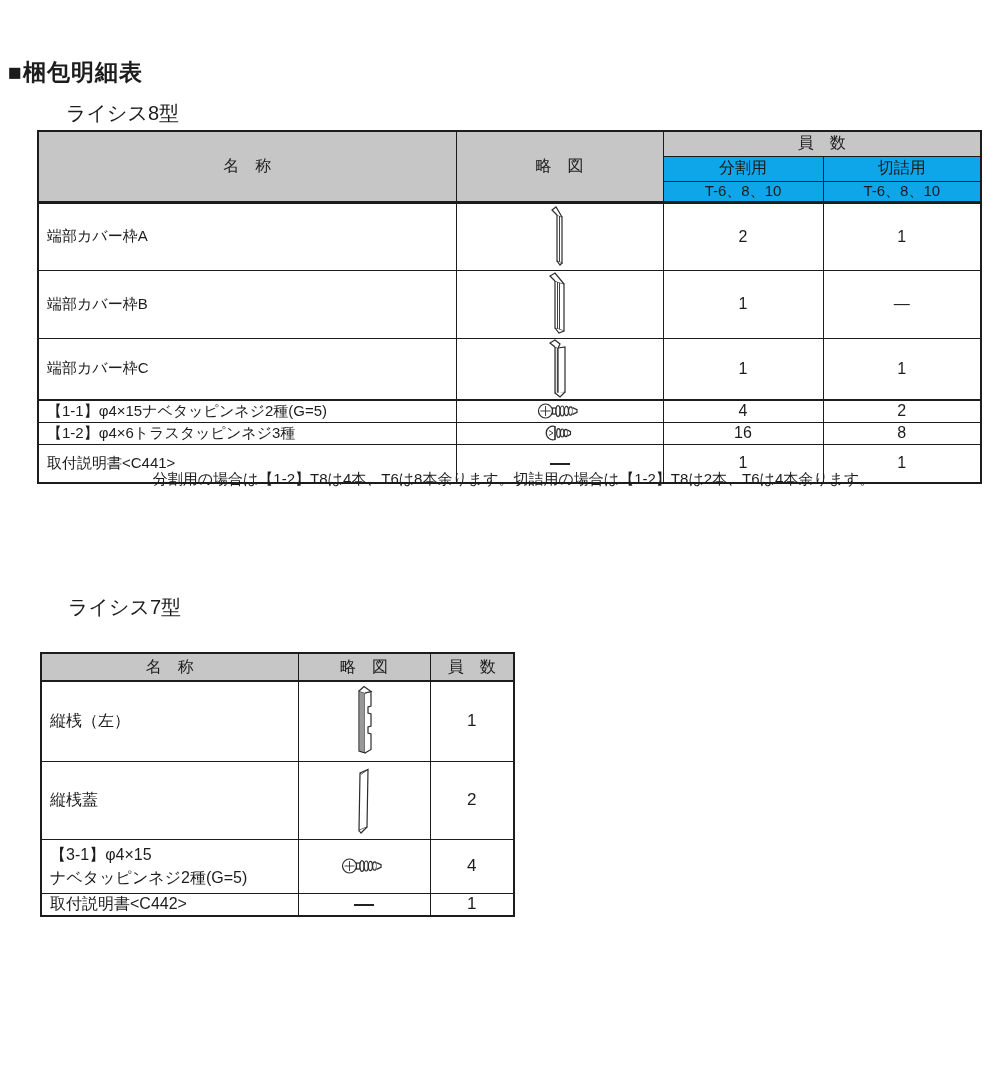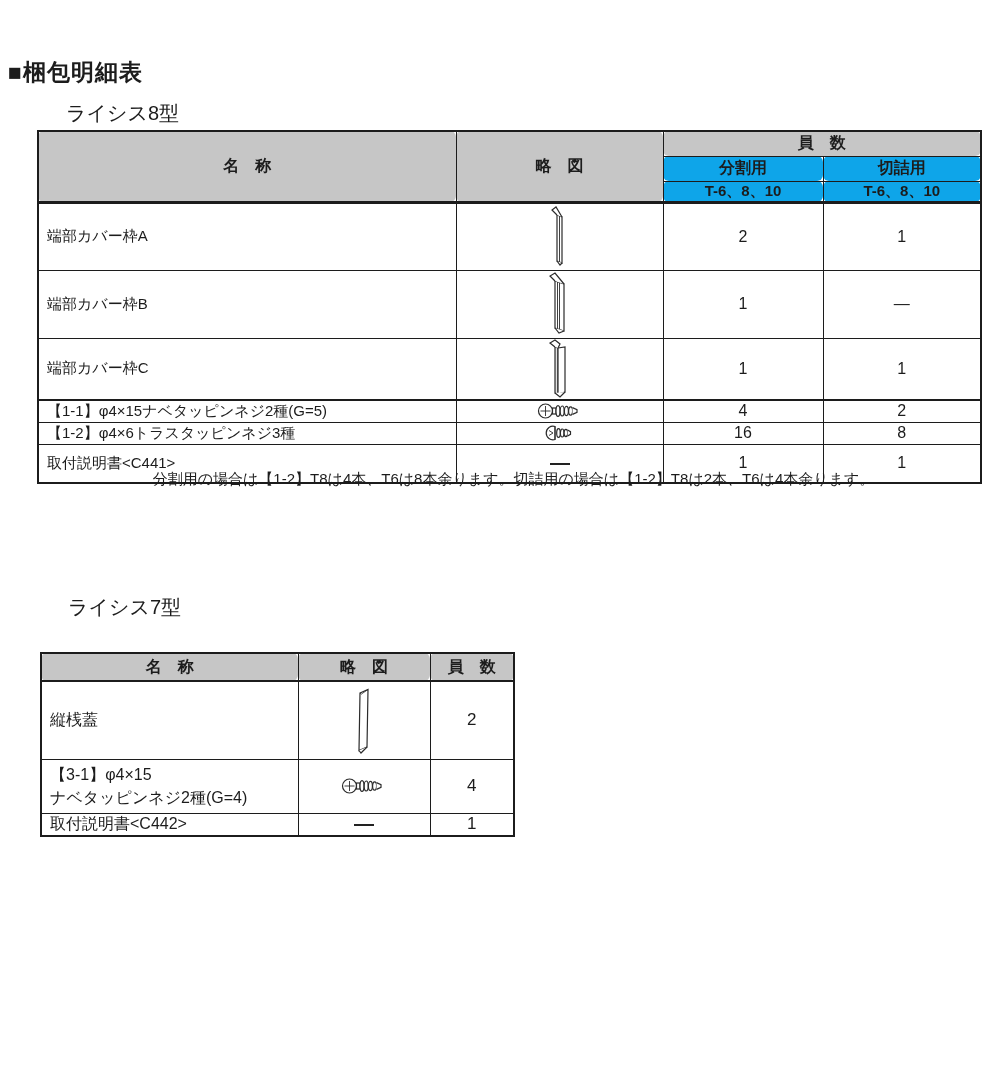--- a/index.html
+++ b/index.html
@@ -12,21 +12,21 @@
   .page-title {
     position: absolute; left: 8px; top: 57px;
     font-size: 23px; font-weight: bold; letter-spacing: 1px;
   }
   .tbl-label { position: absolute; font-size: 20px; }
   .lbl-8 { left: 66px; top: 100px; }
   .lbl-7 { left: 68px; top: 594px; }
 
   table { border-collapse: collapse; table-layout: fixed; position: absolute; background: #fff; }
   td, th { border: 1px solid #1c1c1c; vertical-align: middle; overflow: hidden; }
-  th { background: #c6c6c6; font-weight: bold; font-size: 16px; text-align: center; border-radius: 6px; }
+  th { background: #c6c6c6; font-weight: normal; font-size: 16px; text-align: center; }
 
   .t8 { left: 37px; top: 130px; width: 943px; border: 2px solid #1c1c1c; }
   .t7 { left: 40px; top: 652px; width: 473px; border: 2px solid #1c1c1c; }
 
   .t8 .h2 th, .t8 .h3 th { background: #0ea5e9; }
   .t8 .h3 th { font-size: 15px; }
   .hdr-bottom { border-bottom: 3px solid #1c1c1c !important; }
   .thick-bottom { border-bottom: 2px solid #1c1c1c !important; }
 
   .name-cell { text-align: left; padding-left: 8px; font-size: 15px; }
@@ -182,39 +182,53 @@
       <col style="width:84px">
     </colgroup>
   <tbody>
       <tr style="height:28px">
     <th class="thick-bottom">名　称</th>
     <th class="thick-bottom">略　図</th>
     <th class="thick-bottom">員　数</th>
   </tr>
 
 
+  <tr style="height:80px">
+    <td class="name-cell">縦桟（左）</td>
+    <td class="diag-cell">
+      <span class="icon-wrap">
+        <svg width="34" height="72" viewBox="0 0 34 72" fill="none" stroke="#2b2b2b" stroke-width="1.2">
+          <path d="M12 6 L18 8 L18 68 L12 66 Z" fill="#e2e2e2"></path>
+          <path d="M14 6.7 L14 66.8 M16 7.3 L16 67.4" stroke-width="0.8"></path>
+          <path d="M18 8 L24 6.5 L24 21 L21 22 L21 28 L24 29 L24 41 L21 42 L21 48 L24 49 L24 64.5 L18 68" fill="#ffffff"></path>
+          <path d="M12 6 L17 1.5 L24 6.5 L18 8" fill="#ffffff"></path>
+        </svg>
+      </span>
+    </td>
+    <td class="num-cell">1</td>
+  </tr>
 
   <tr style="height:78px">
     <td class="name-cell">縦桟蓋</td>
     <td class="diag-cell">
       <span class="icon-wrap">
         <svg width="26" height="72" viewBox="0 0 26 72" fill="none" stroke="#2b2b2b" stroke-width="1.2">
           <path d="M9 9 L17 5.5 L16 63 L8 66.5 Z" fill="#ffffff"></path>
           <path d="M8 66.5 L10 69 L16 63" fill="#ffffff"></path>
           <path d="M9 9 L10.2 10.2 L17 5.5" stroke-width="0.8"></path>
         </svg>
       </span>
     </td>
     <td class="num-cell">2</td>
   </tr>
 
   <tr style="height:54px">
     <td class="name-cell two-line">
       <span>【3-1】φ4×15</span>
-      <span>ナベタッピンネジ2種(G=4)</span>
+      <span>ナベタッピンネジ2種(G=5)</span>
     </td>
     <td class="diag-cell">
       <span class="icon-wrap">
         <svg width="46" height="18" viewBox="0 0 46 18" fill="none" stroke="#2b2b2b" stroke-width="1.2">
           <circle cx="8.5" cy="9" r="7" fill="#ffffff"></circle>
           <path d="M8.5 4 V14 M3.5 9 H13.5" stroke-width="0.9"></path>
           <rect x="15.5" y="6" width="3.5" height="6" fill="#ffffff"></rect>
           <ellipse cx="21" cy="9" rx="2" ry="5.4" fill="#ffffff"></ellipse>
           <ellipse cx="25.2" cy="9" rx="2" ry="5.0" fill="#ffffff"></ellipse>
           <ellipse cx="29.4" cy="9" rx="2" ry="4.6" fill="#ffffff"></ellipse>

